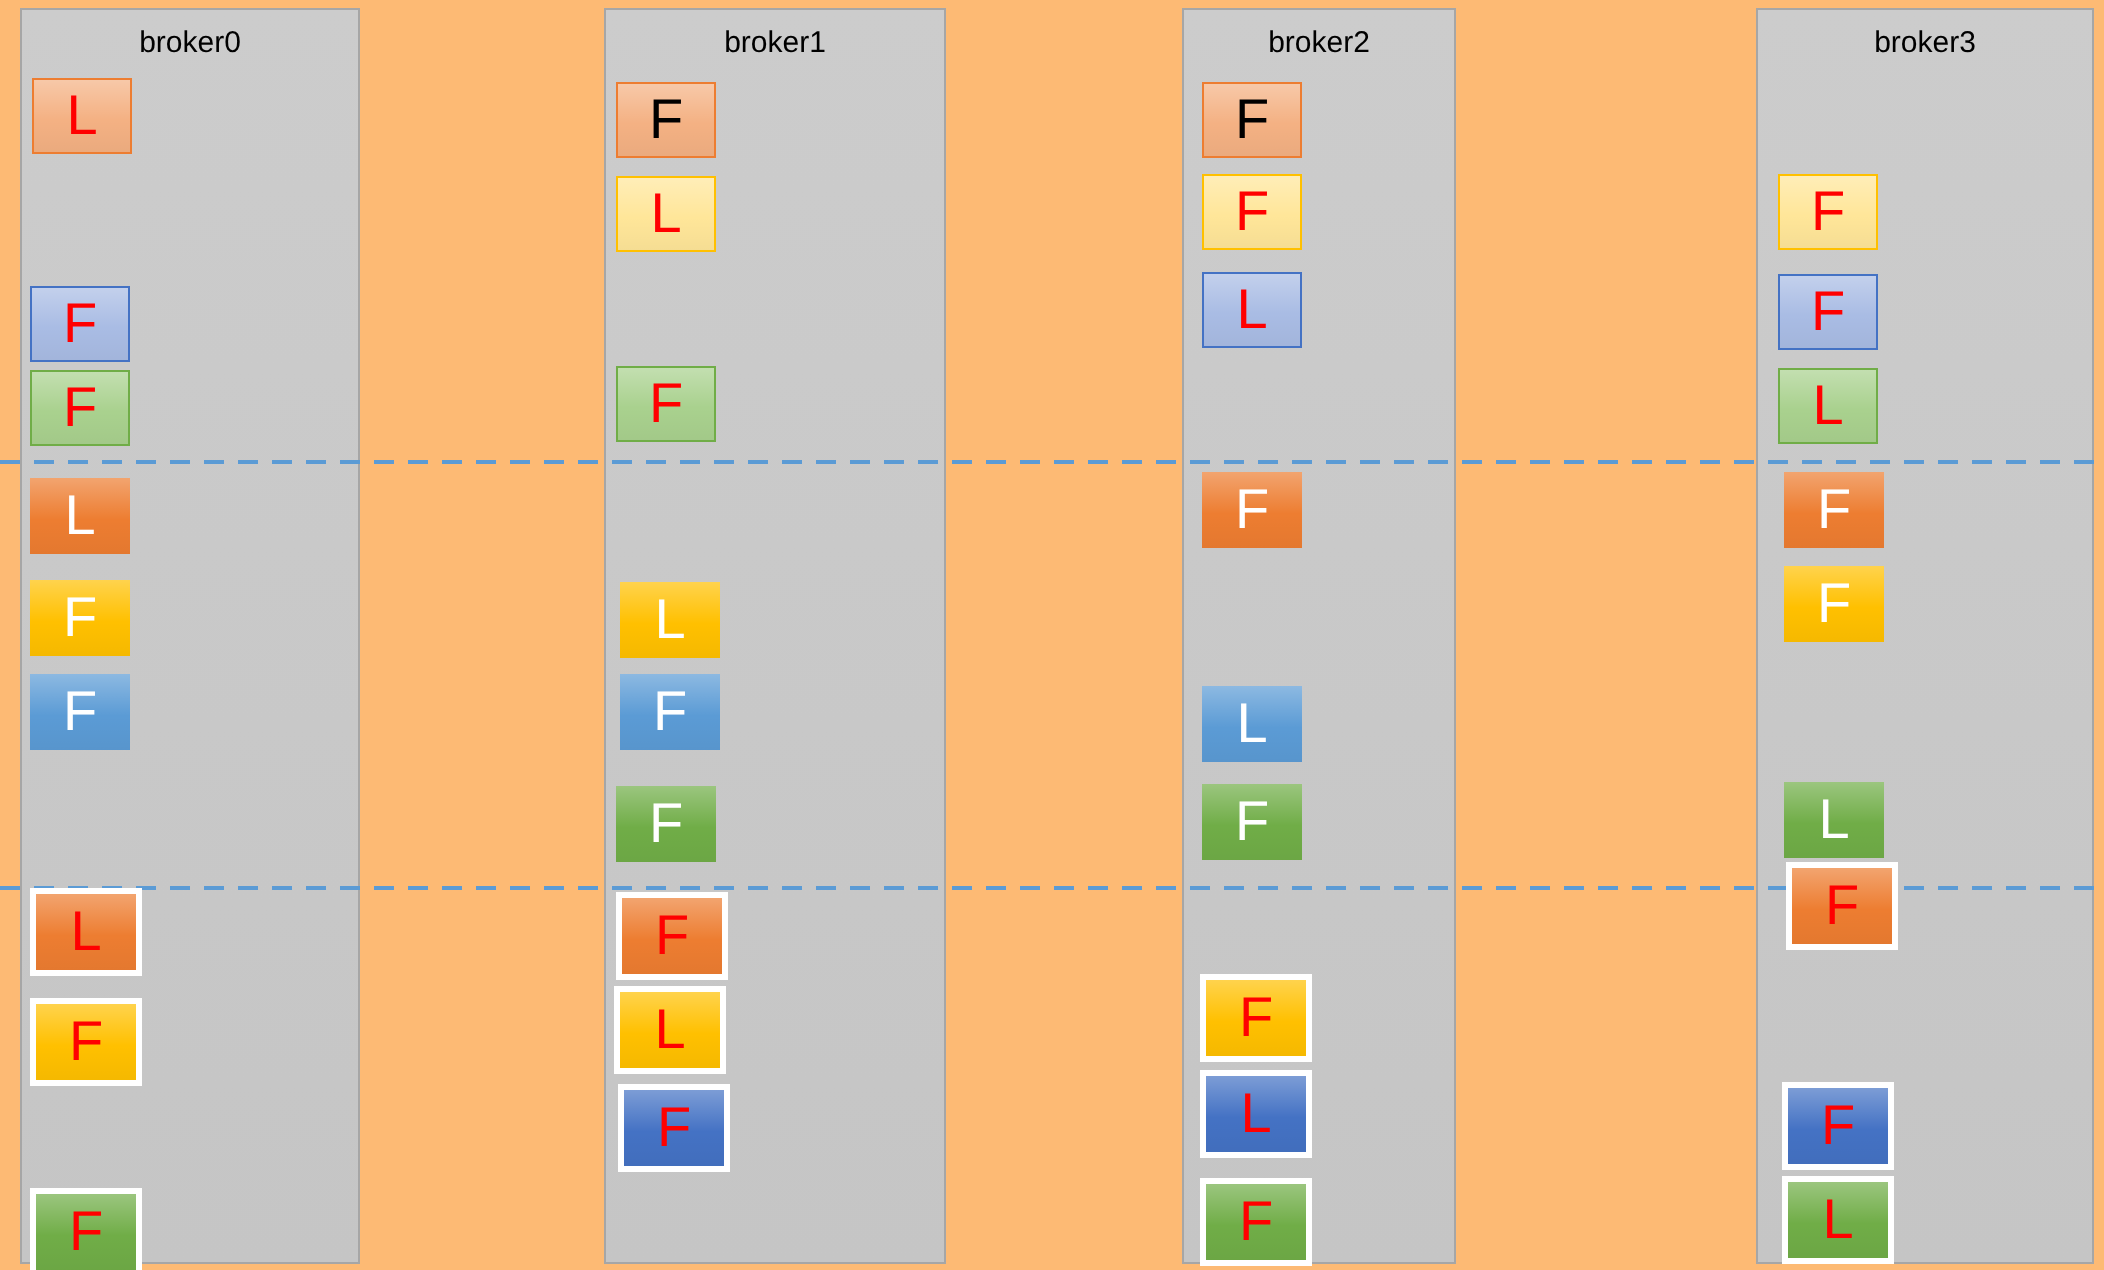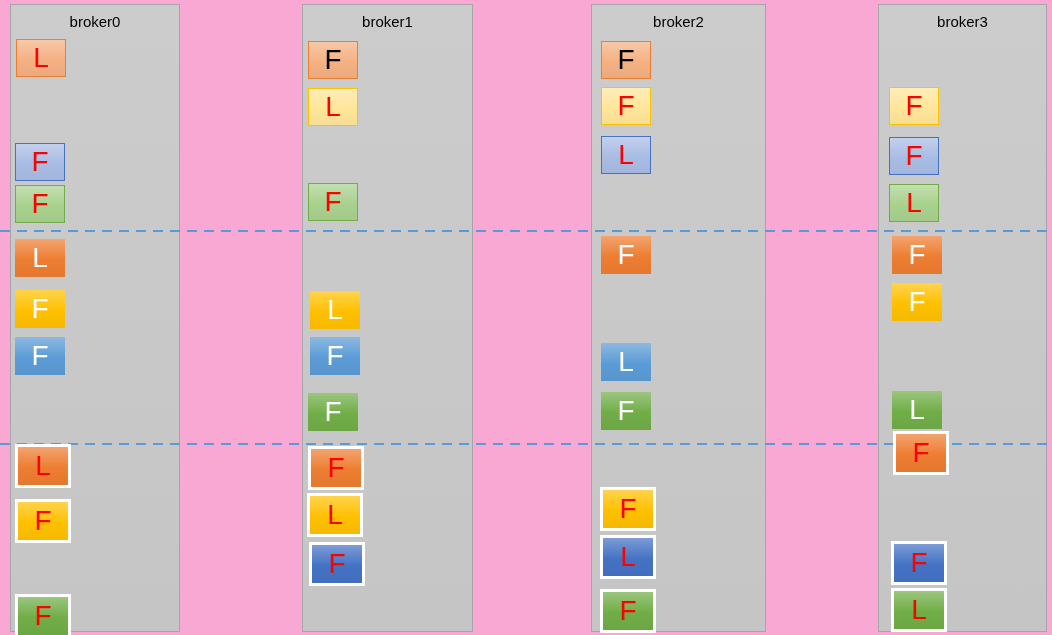--- a/index.html
+++ b/index.html
@@ -48,28 +48,28 @@
     z-index: 3;
     background-image: linear-gradient(to bottom, rgba(255,255,255,0.30), rgba(255,255,255,0.0) 55%, rgba(0,0,0,0.04));
   }
   .replica-box.white-border {
     box-shadow: 0 0 0 3px #ffffff;
   }
 </style>
 </head>
 <body>
 
-<div id="canvas" style="width: 1052px; height: 635px; background: #f9a8d4;">
+<div id="canvas" style="width: 1052px; height: 635px; background: #fdba74;">
     <div class="broker-column" style="left: 10px; top: 4px; width: 170px; height: 628px;">
       <div class="broker-header">broker0</div>
     </div>
     <div class="broker-column" style="left: 302px; top: 4px; width: 171px; height: 628px;">
       <div class="broker-header">broker1</div>
     </div>
-    <div class="broker-column" style="left: 591px; top: 4px; width: 175px; height: 628px;">
+    <div class="broker-column" style="left: 591px; top: 4px; width: 137px; height: 628px;">
       <div class="broker-header">broker2</div>
     </div>
     <div class="broker-column" style="left: 878px; top: 4px; width: 169px; height: 628px;">
       <div class="broker-header">broker3</div>
     </div>
     <div class="divider-line" style="top: 230px; background-image: repeating-linear-gradient(90deg, rgb(91, 155, 213) 0px, rgb(91, 155, 213) 10px, transparent 10px, transparent 17px);"></div>
     <div class="divider-line" style="top: 443px; background-image: repeating-linear-gradient(90deg, rgb(91, 155, 213) 0px, rgb(91, 155, 213) 10px, transparent 10px, transparent 17px);"></div>
     <div class="replica-box" style="left: 16px; top: 39px; background-color: rgb(244, 177, 131); color: rgb(255, 0, 0); border: 1px solid rgb(237, 125, 49);">L</div>
     <div class="replica-box" style="left: 15px; top: 143px; background-color: rgb(169, 188, 228); color: rgb(255, 0, 0); border: 1px solid rgb(68, 114, 196);">F</div>
     <div class="replica-box" style="left: 15px; top: 185px; background-color: rgb(169, 209, 142); color: rgb(255, 0, 0); border: 1px solid rgb(112, 173, 71);">F</div>

